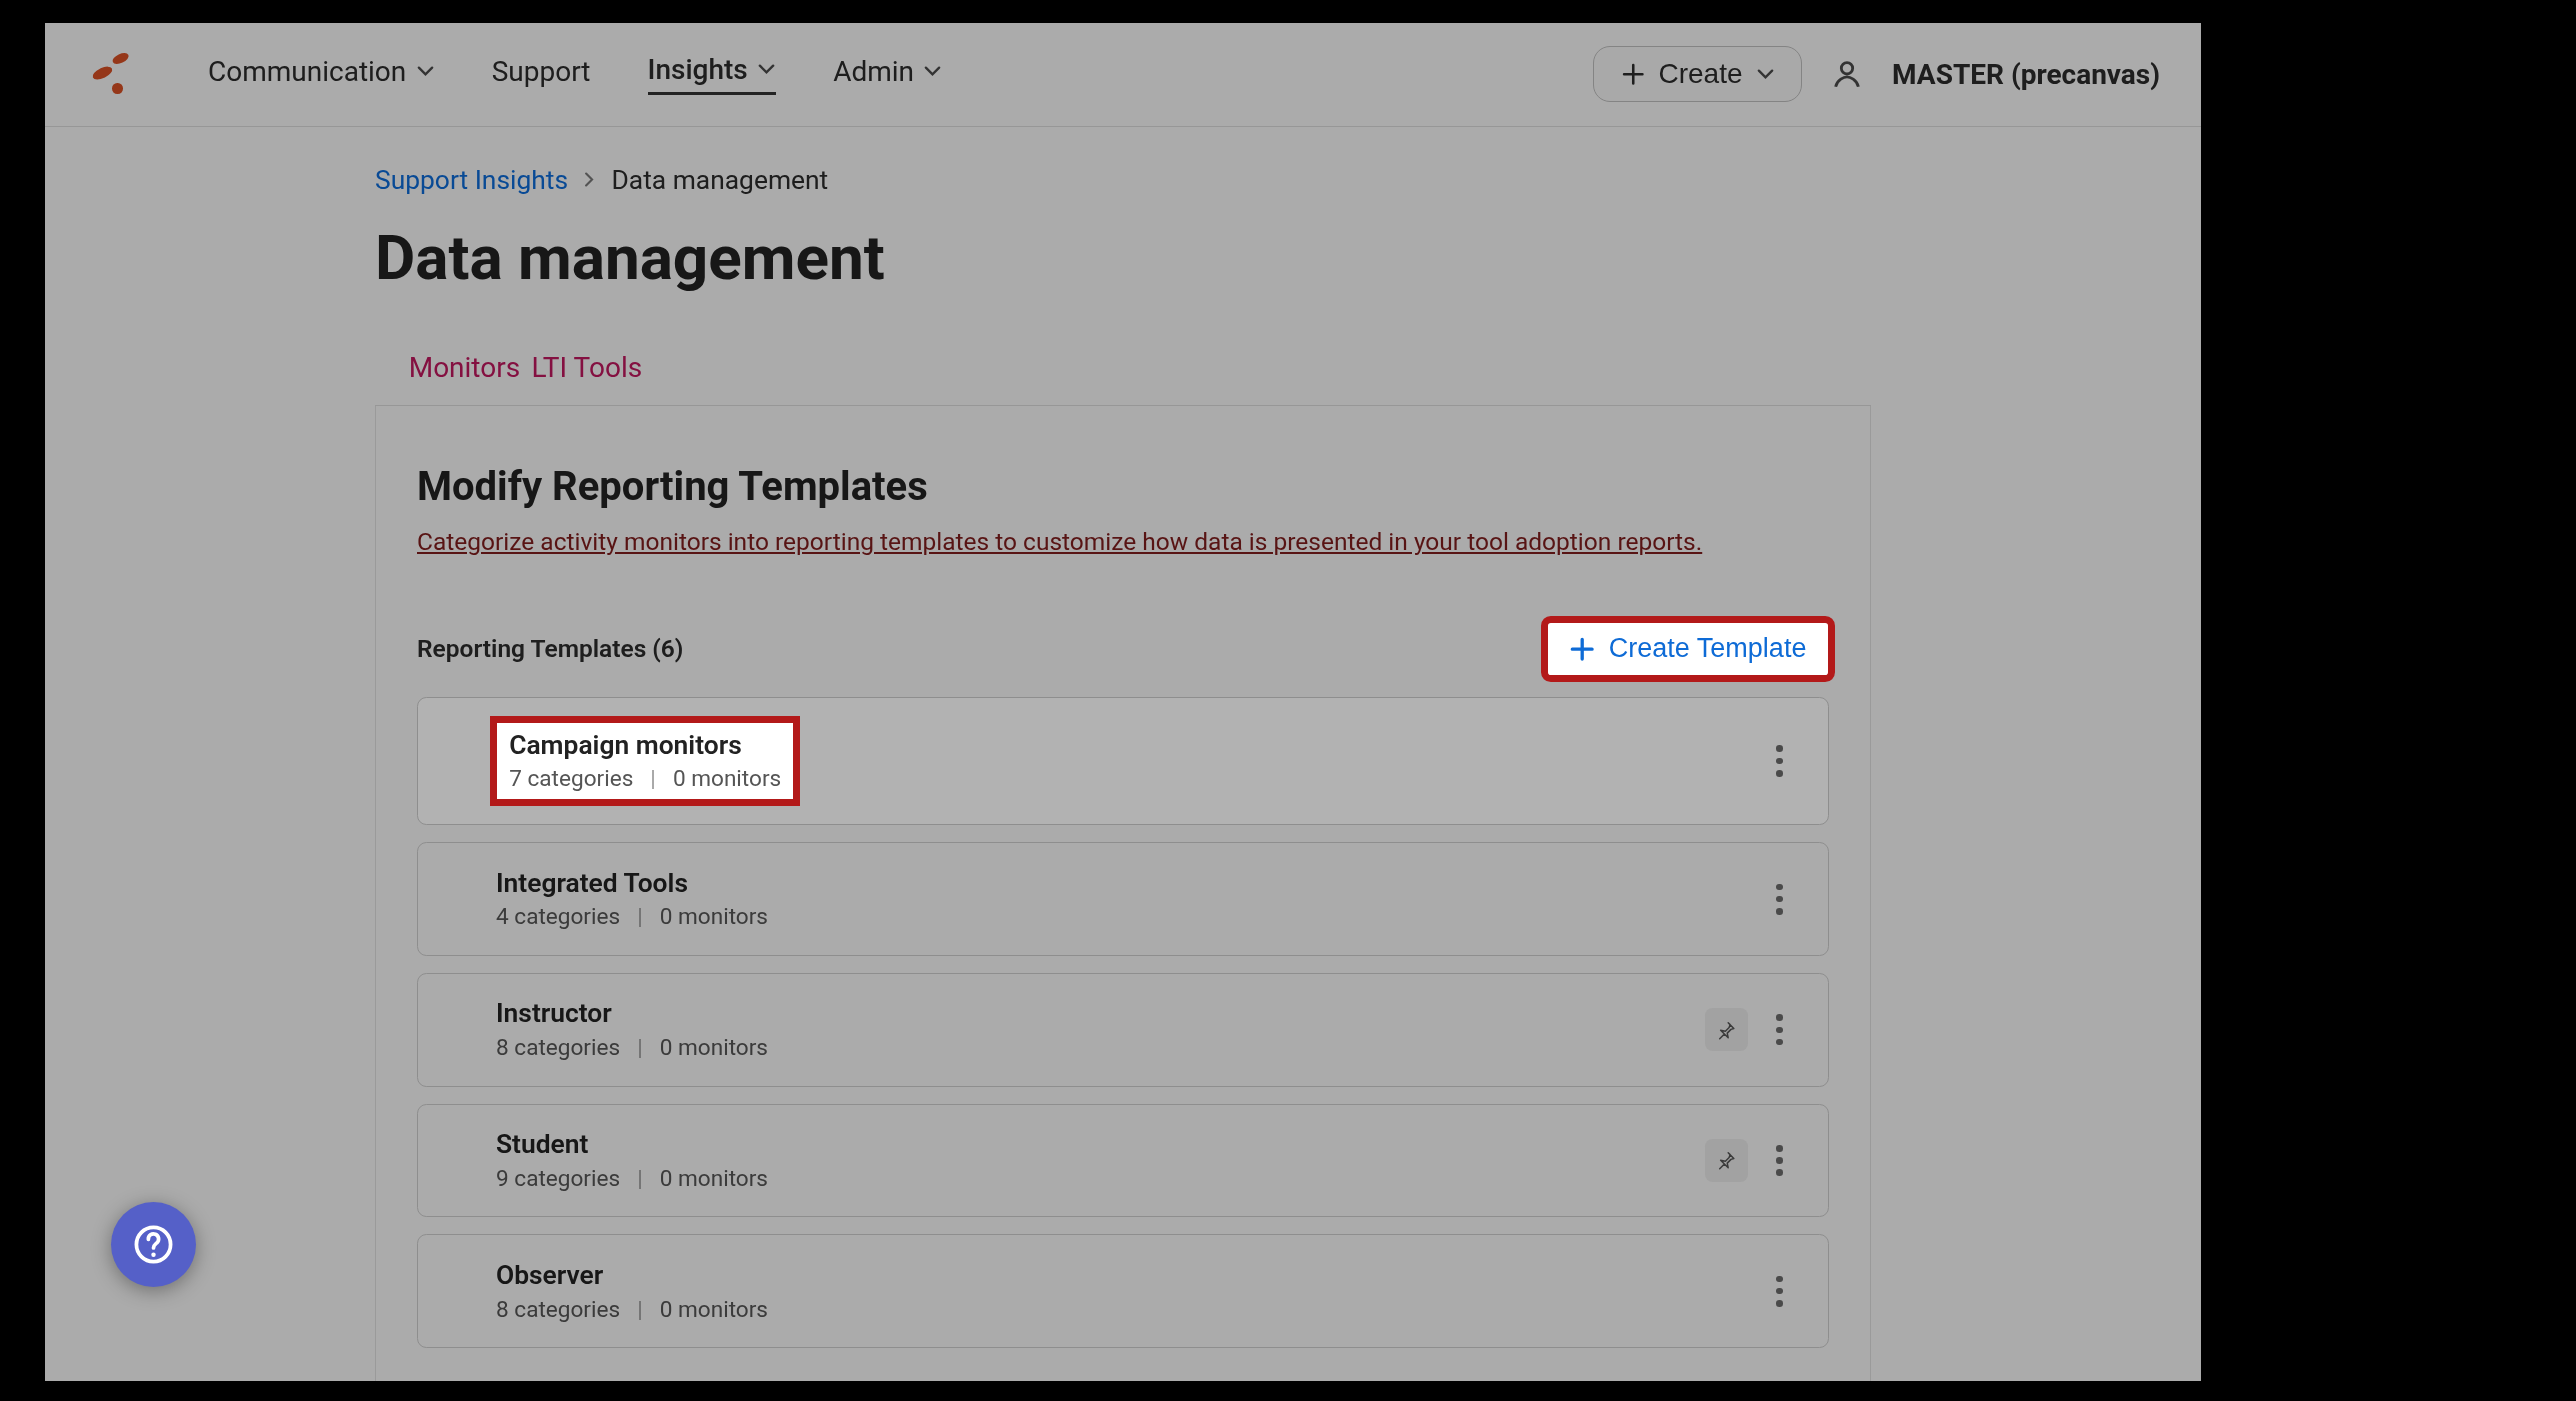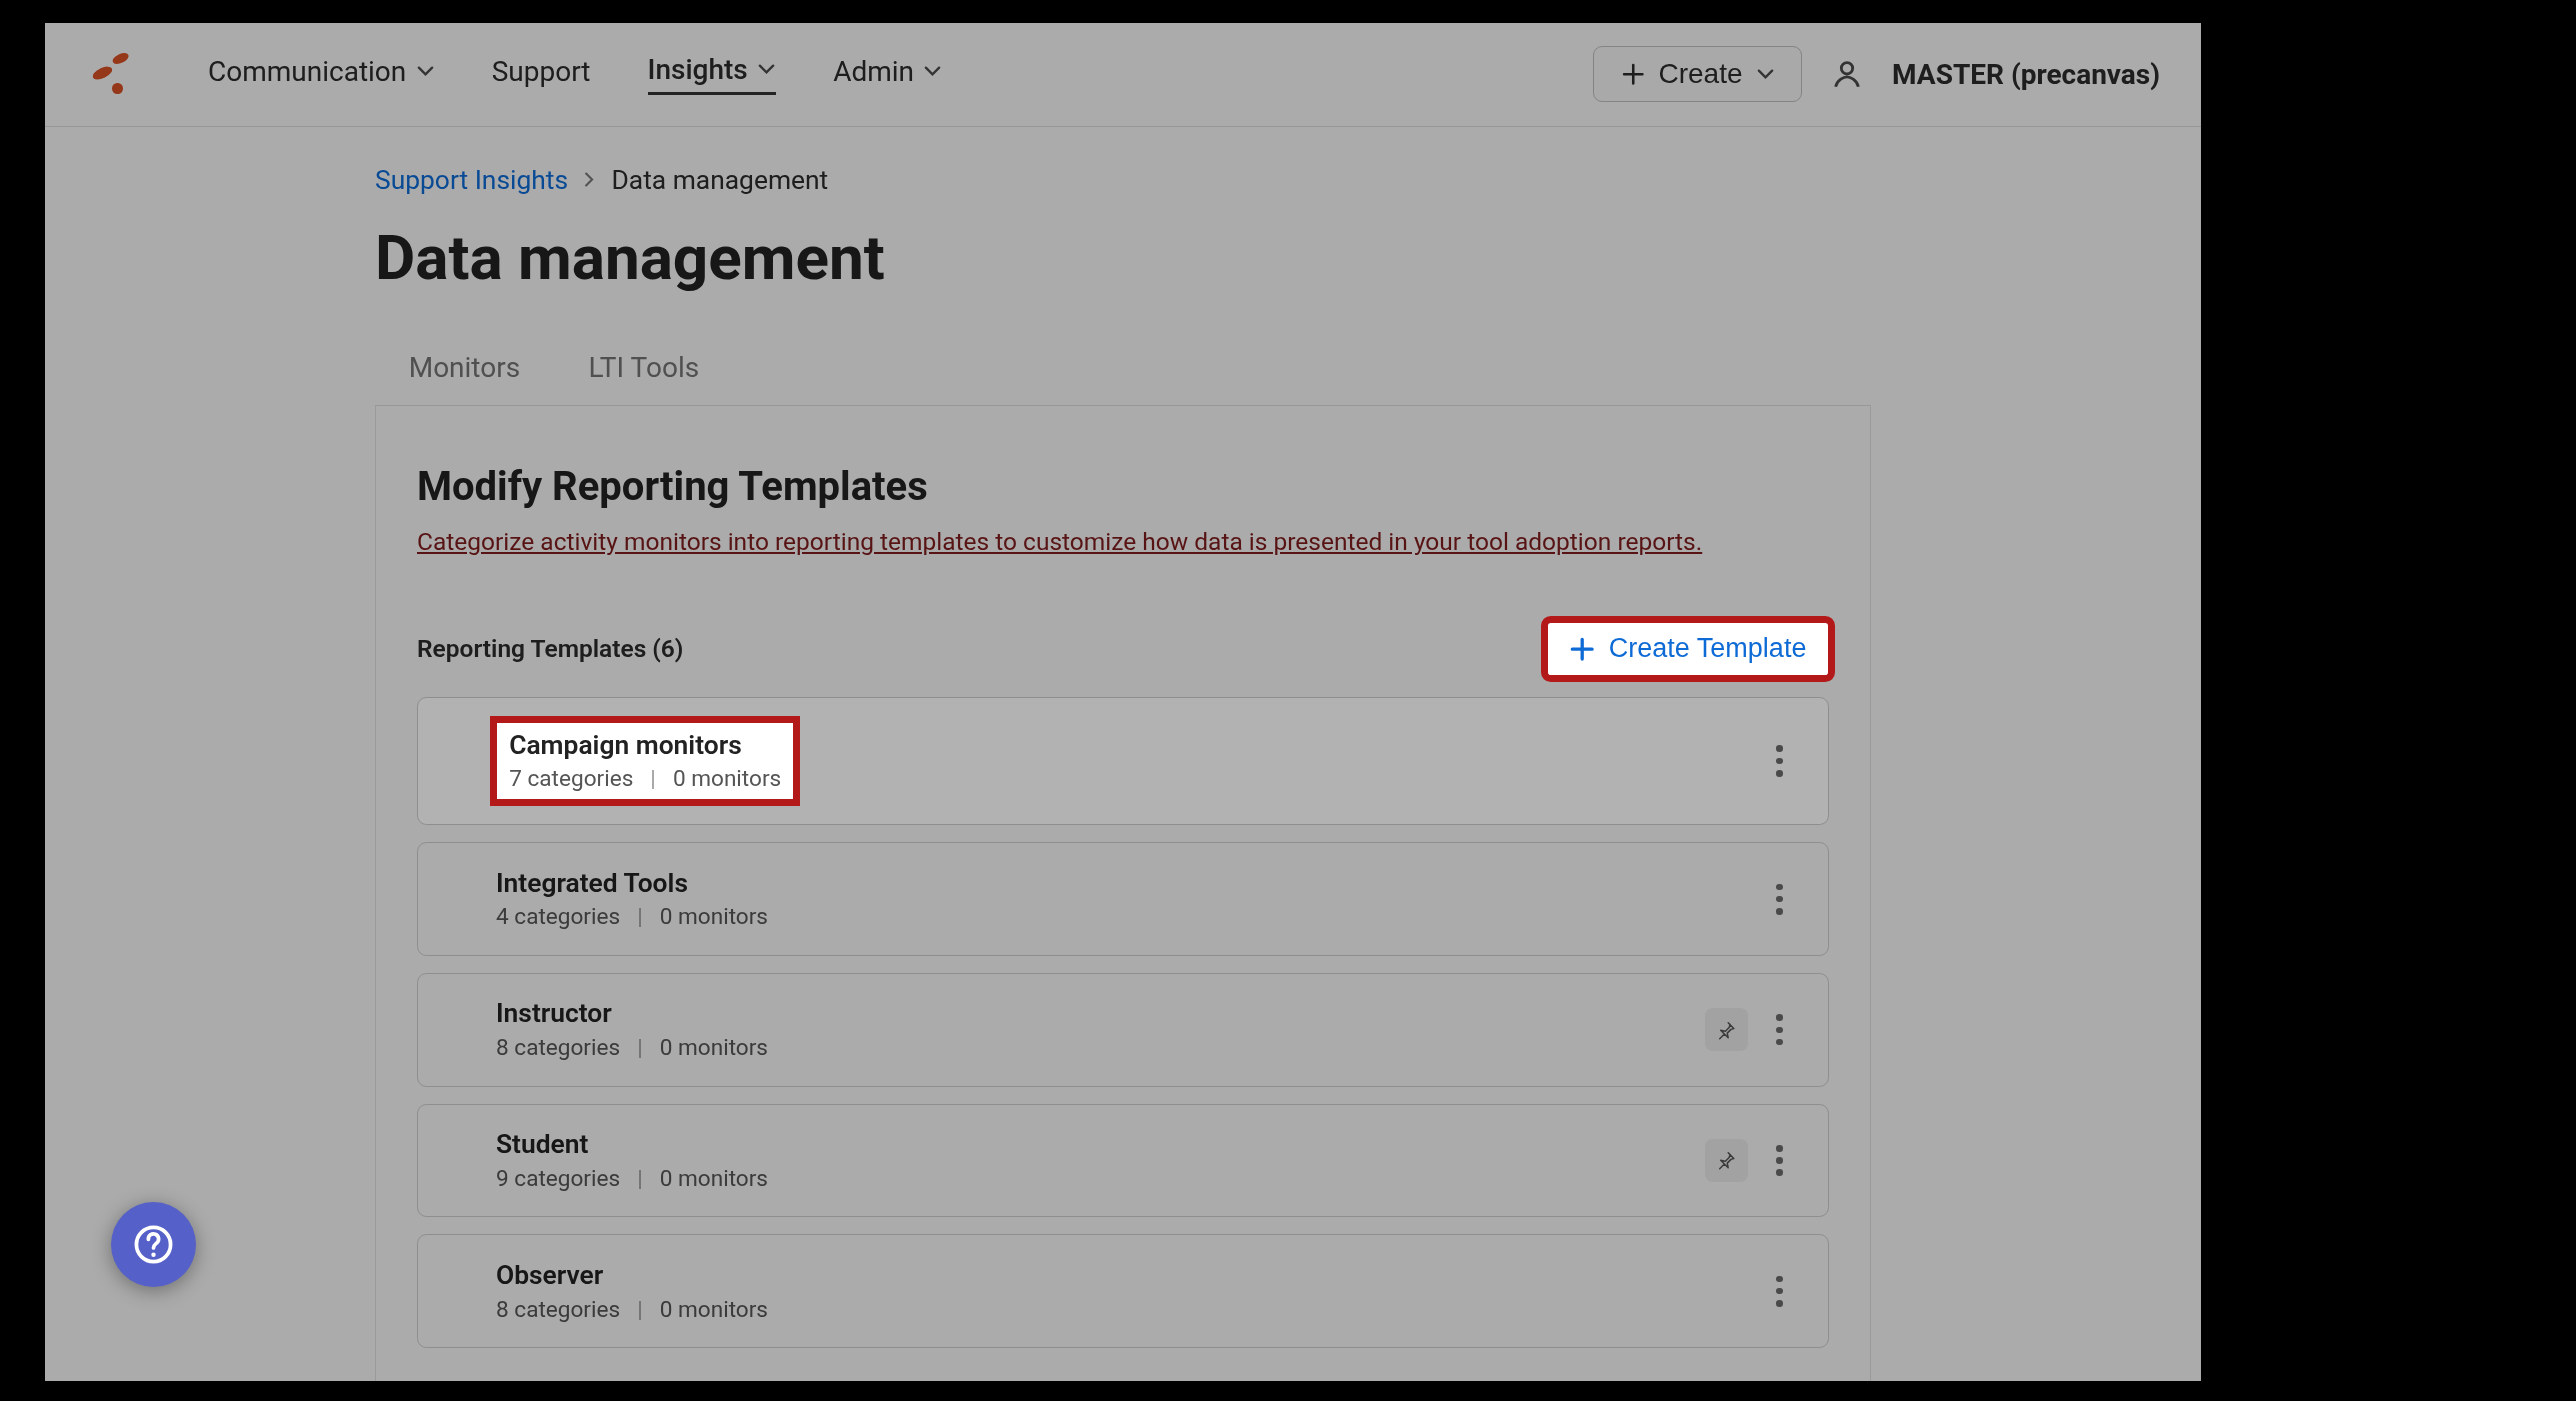--- a/index.html
+++ b/index.html
@@ -56,21 +56,21 @@
     }
     .nav-item.active { border-bottom: 3.8px solid #333; font-weight: 500; }
     .spacer { flex: 1; }
     .create-btn {
       display: flex;
       align-items: center;
       gap: 13.2px;
       border: 1.9px solid #bdbdbd;
       background: #f2f2f2;
       padding: 11.3px 26.4px;
-      border-radius: 9px;
+      border-radius: 17px;
       font-size: 28px;
       color: #2b2b2b;
       cursor: pointer;
     }
     .user-icon { margin: 0 28px; color: #4a4a4a; }
     .tenant { font-size: 28px; color: #2b2b2b; font-weight: bold; }
     .main {
       padding: 38px 330px 0 330px;
     }
     .breadcrumb {
@@ -84,24 +84,23 @@
     .breadcrumb .sep { color: #777; }
     .breadcrumb .current { color: #2b2b2b; }
     .page-title {
       font-size: 62px;
       font-weight: 700;
       color: #222;
       margin-bottom: 57px;
     }
     .tabs {
       display: flex;
-      gap: 57px;
       border-bottom: 0.9px solid #d9d9d9;
       font-size: 28px;
-      color: #737373;
+      color: #be185d;
       padding-left: 28px;
       margin-bottom: 0;
     }
     .tab { padding: 0 5.7px 21px 5.7px; cursor: pointer; }
     .tab.active { border-bottom: 4.7px solid #0e6bd6; font-weight: 500; }
     .panel {
       border: 0.9px solid #ddd;
       border-top: none;
       background: #f5f5f5;
       padding: 57px 41px 19px 41px;

